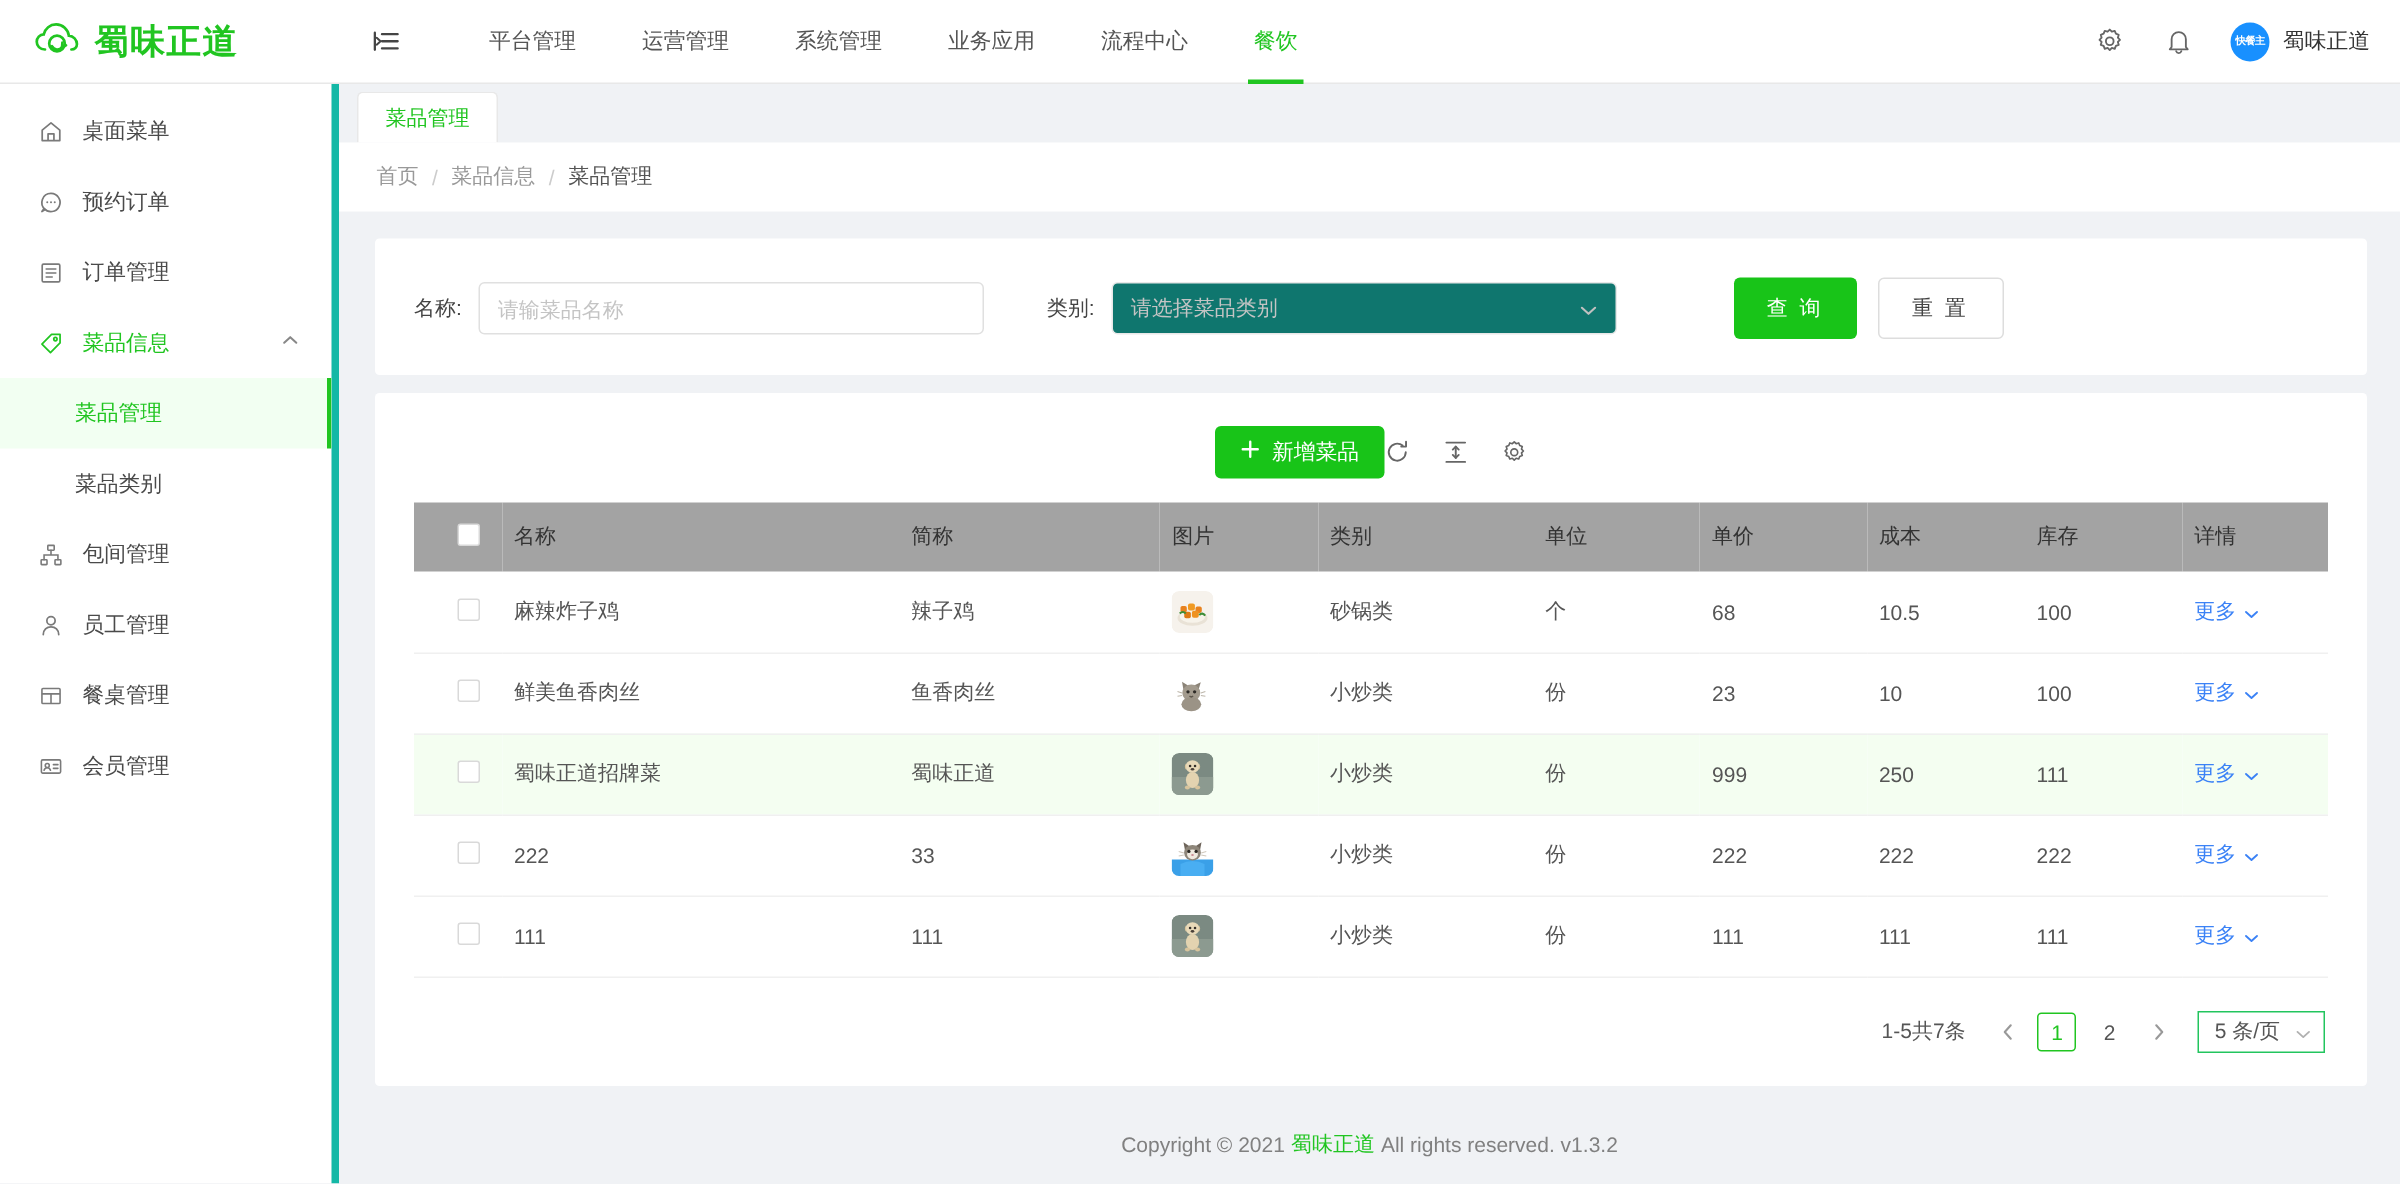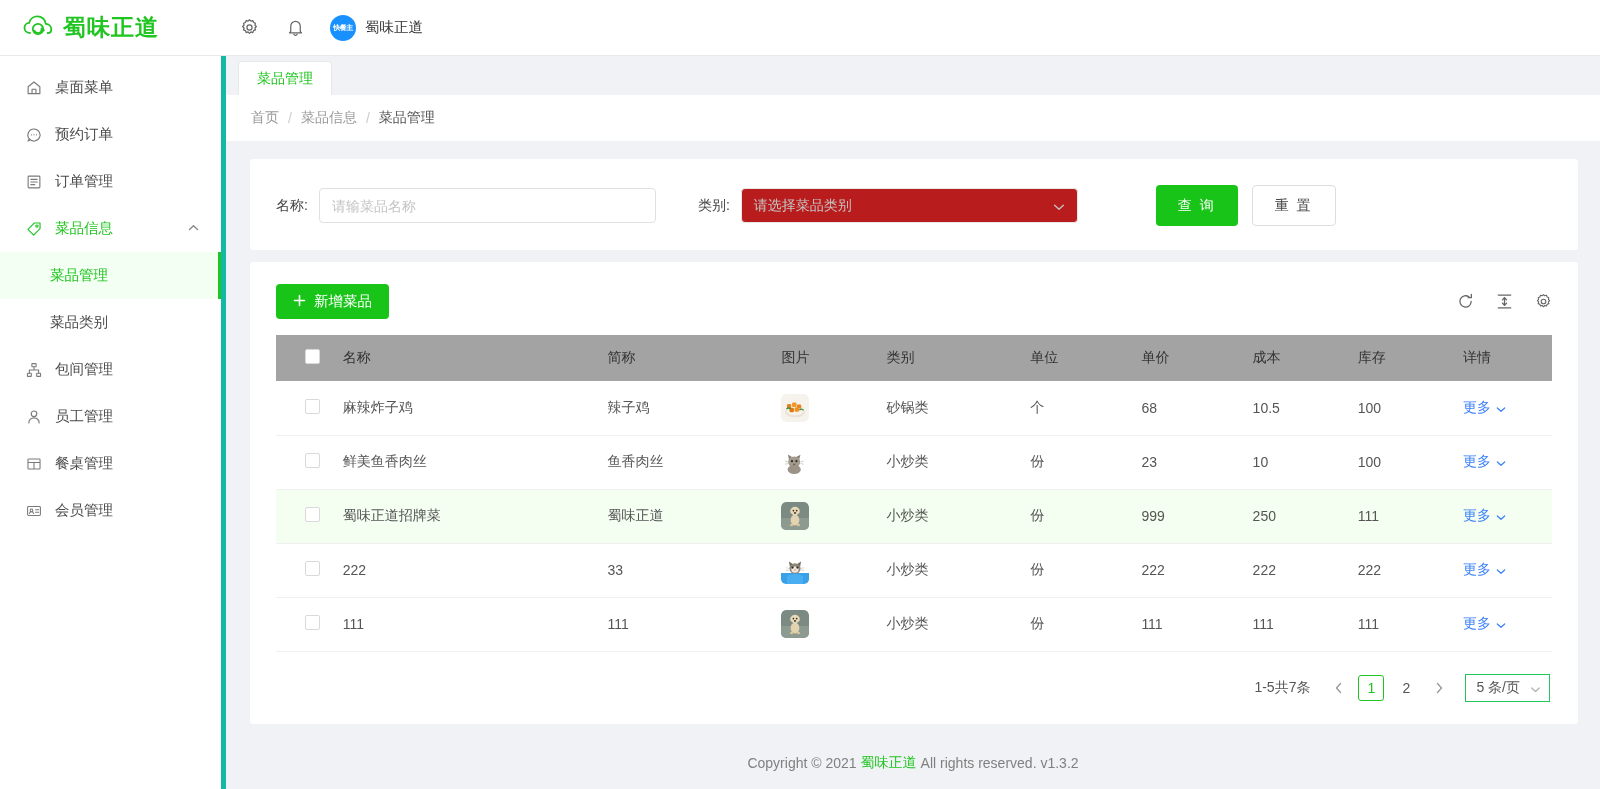--- a/index.html
+++ b/index.html
@@ -113,35 +113,35 @@
   .f-label { font-size: 14px; color: #444; margin-right: 11px; white-space: nowrap; }
   .f-input {
     width: 337px; height: 35px; border: 1px solid #e0e0e0; border-radius: 4px;
     padding: 0 12px; font-size: 14px; color: #333; outline: none;
     font-family: "Liberation Sans", sans-serif; background: #fff;
   }
   .f-input::placeholder { color: #c4c4c4; }
   .f-select {
     width: 337px; height: 35px; border: 1px solid #e8e8e8; border-radius: 4px;
     padding: 0 12px; font-size: 14px; color: #c4c4c4; display: flex;
-    align-items: center; justify-content: space-between; cursor: pointer; background: #b91c1c;
+    align-items: center; justify-content: space-between; cursor: pointer; background: #0f766e;
   }
   .f-gap { width: 42px; }
   .btn {
     height: 41px; border-radius: 4px; font-size: 14px; padding: 0 22px;
     display: flex; align-items: center; justify-content: center; cursor: pointer;
     letter-spacing: 2px; border: none;
     font-family: "Liberation Sans", sans-serif;
   }
   .btn-primary { background: #18c418; color: #fff; }
   .btn-default { background: #fff; color: #444; border: 1px solid #ddd; }
   .btn-group { display: flex; gap: 14px; margin-left: 78px; }
 
   .table-card { padding: 22px 26px 16px 26px; }
-  .table-toolbar { display: flex; align-items: center; justify-content: space-between; margin-bottom: 16px; }
+  .table-toolbar { display: flex; align-items: center; justify-content: center; margin-bottom: 16px; }
   .btn-add {
     background: #18c418; color: #fff; height: 35px; border-radius: 4px;
     padding: 0 17px; display: flex; align-items: center; gap: 8px;
     font-size: 14.5px; cursor: pointer;
   }
   .toolbar-icons { display: flex; align-items: center; gap: 22px; color: #666; }
   .tb-icon { cursor: pointer; display: flex; align-items: center; }
 
   table { width: 100%; border-collapse: collapse; table-layout: fixed; }
   thead th {
@@ -195,20 +195,40 @@
         <svg width="32" height="32" viewBox="0 0 32 32" fill="none" stroke="currentColor" stroke-width="1.8">
           <path d="M8 21 C4.5 21 2.5 18.6 2.5 15.8 C2.5 13.2 4.5 11 7.2 10.9 C8 7 11.4 4.3 15.4 4.3 C19.8 4.3 23.4 7.6 23.9 11.8 C26.9 12 29.3 14.4 29.3 17.4 C29.3 19.6 27.8 21 25.6 21" stroke-linecap="round"></path>
           <circle cx="16" cy="17" r="5.2"></circle>
           <path d="M12.6 18.8 a4 4 0 0 0 6.8 0.6" stroke-linecap="round"></path>
           <path d="M19.6 16.4 l-0.2 3 l2.6 -1.2" stroke-linecap="round" stroke-linejoin="round"></path>
         </svg>
       </span>
       <span class="logo-text">蜀味正道</span>
     </div>
 
+    <div class="header-main">
+      <div class="collapse-btn">
+        <svg width="19" height="19" viewBox="0 0 20 20" fill="none" stroke="currentColor" stroke-width="1.6" stroke-linecap="round">
+          <path d="M2 4 L2 16"></path>
+          <path d="M7 5 L18 5"></path>
+            <path d="M7 10 L18 10"></path>
+            <path d="M7 15 L18 15"></path>
+          <path d="M6 10 L3.3 7.6 M6 10 L3.3 12.4" stroke-width="1.4"></path>
+        </svg>
+      </div>
+
+      <div class="topnav">
+        <div class="topnav-item">平台管理</div>
+        <div class="topnav-item">运营管理</div>
+        <div class="topnav-item">系统管理</div>
+        <div class="topnav-item">业务应用</div>
+        <div class="topnav-item">流程中心</div>
+        <div class="topnav-item active">餐饮</div>
+      </div>
+    </div>
 
     <div class="header-right">
       <div class="hicon">
         <svg width="19" height="19" viewBox="0 0 20 20" fill="none" stroke="currentColor" stroke-width="1.3">
           <circle cx="10" cy="10" r="2.7"></circle>
           <path d="M10 1.8 l1.5 1.5 2-0.6 0.8 2 2 0.8 -0.6 2 1.5 1.5 -1.5 1.5 0.6 2 -2 0.8 -0.8 2 -2 -0.6 -1.5 1.5 -1.5 -1.5 -2 0.6 -0.8 -2 -2 -0.8 0.6 -2 -1.5 -1.5 1.5 -1.5 -0.6 -2 2 -0.8 0.8 -2 2 0.6z" stroke-linejoin="round"></path>
         </svg>
       </div>
       <div class="hicon">
         <svg width="19" height="19" viewBox="0 0 20 20" fill="none" stroke="currentColor" stroke-width="1.3">

